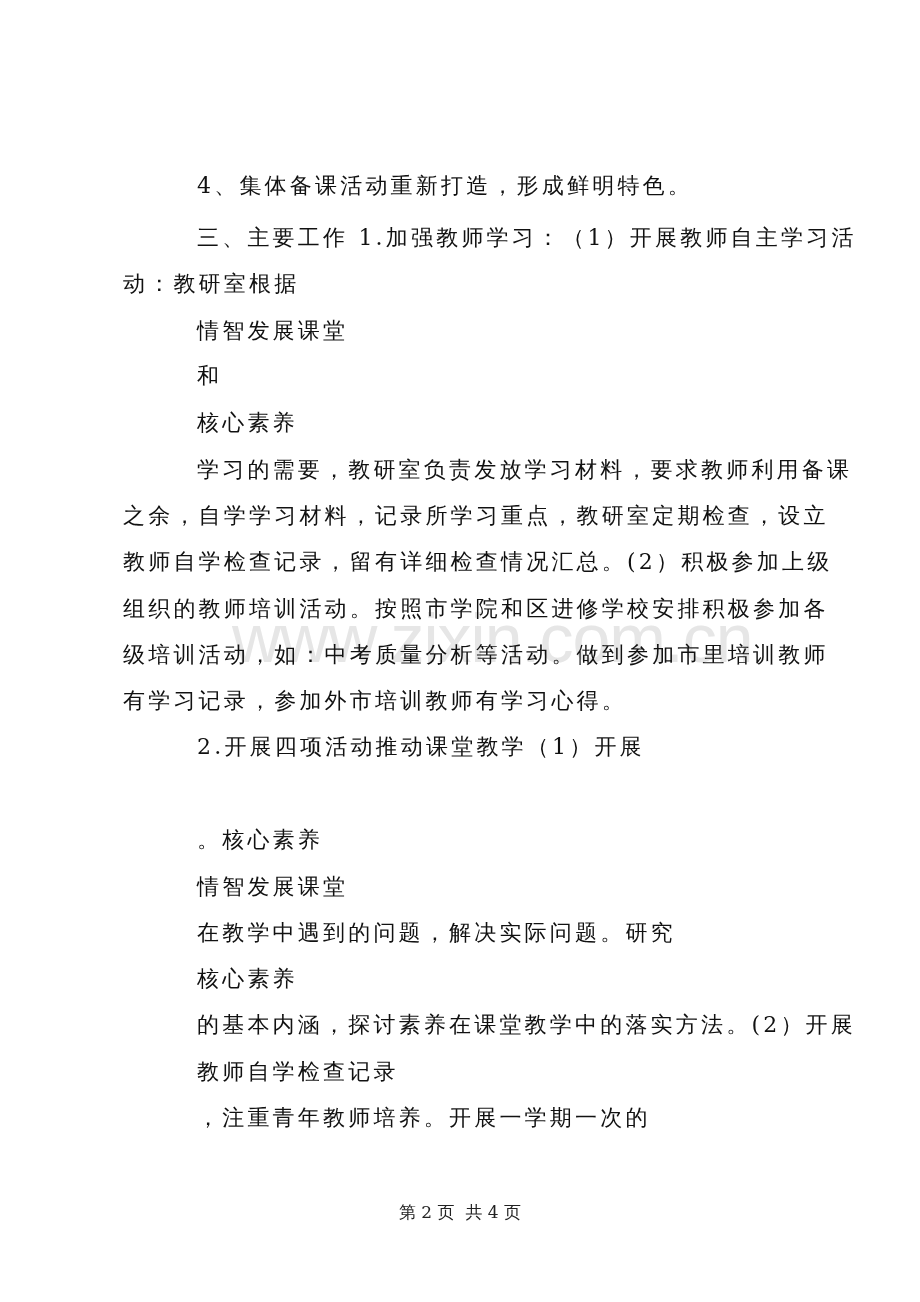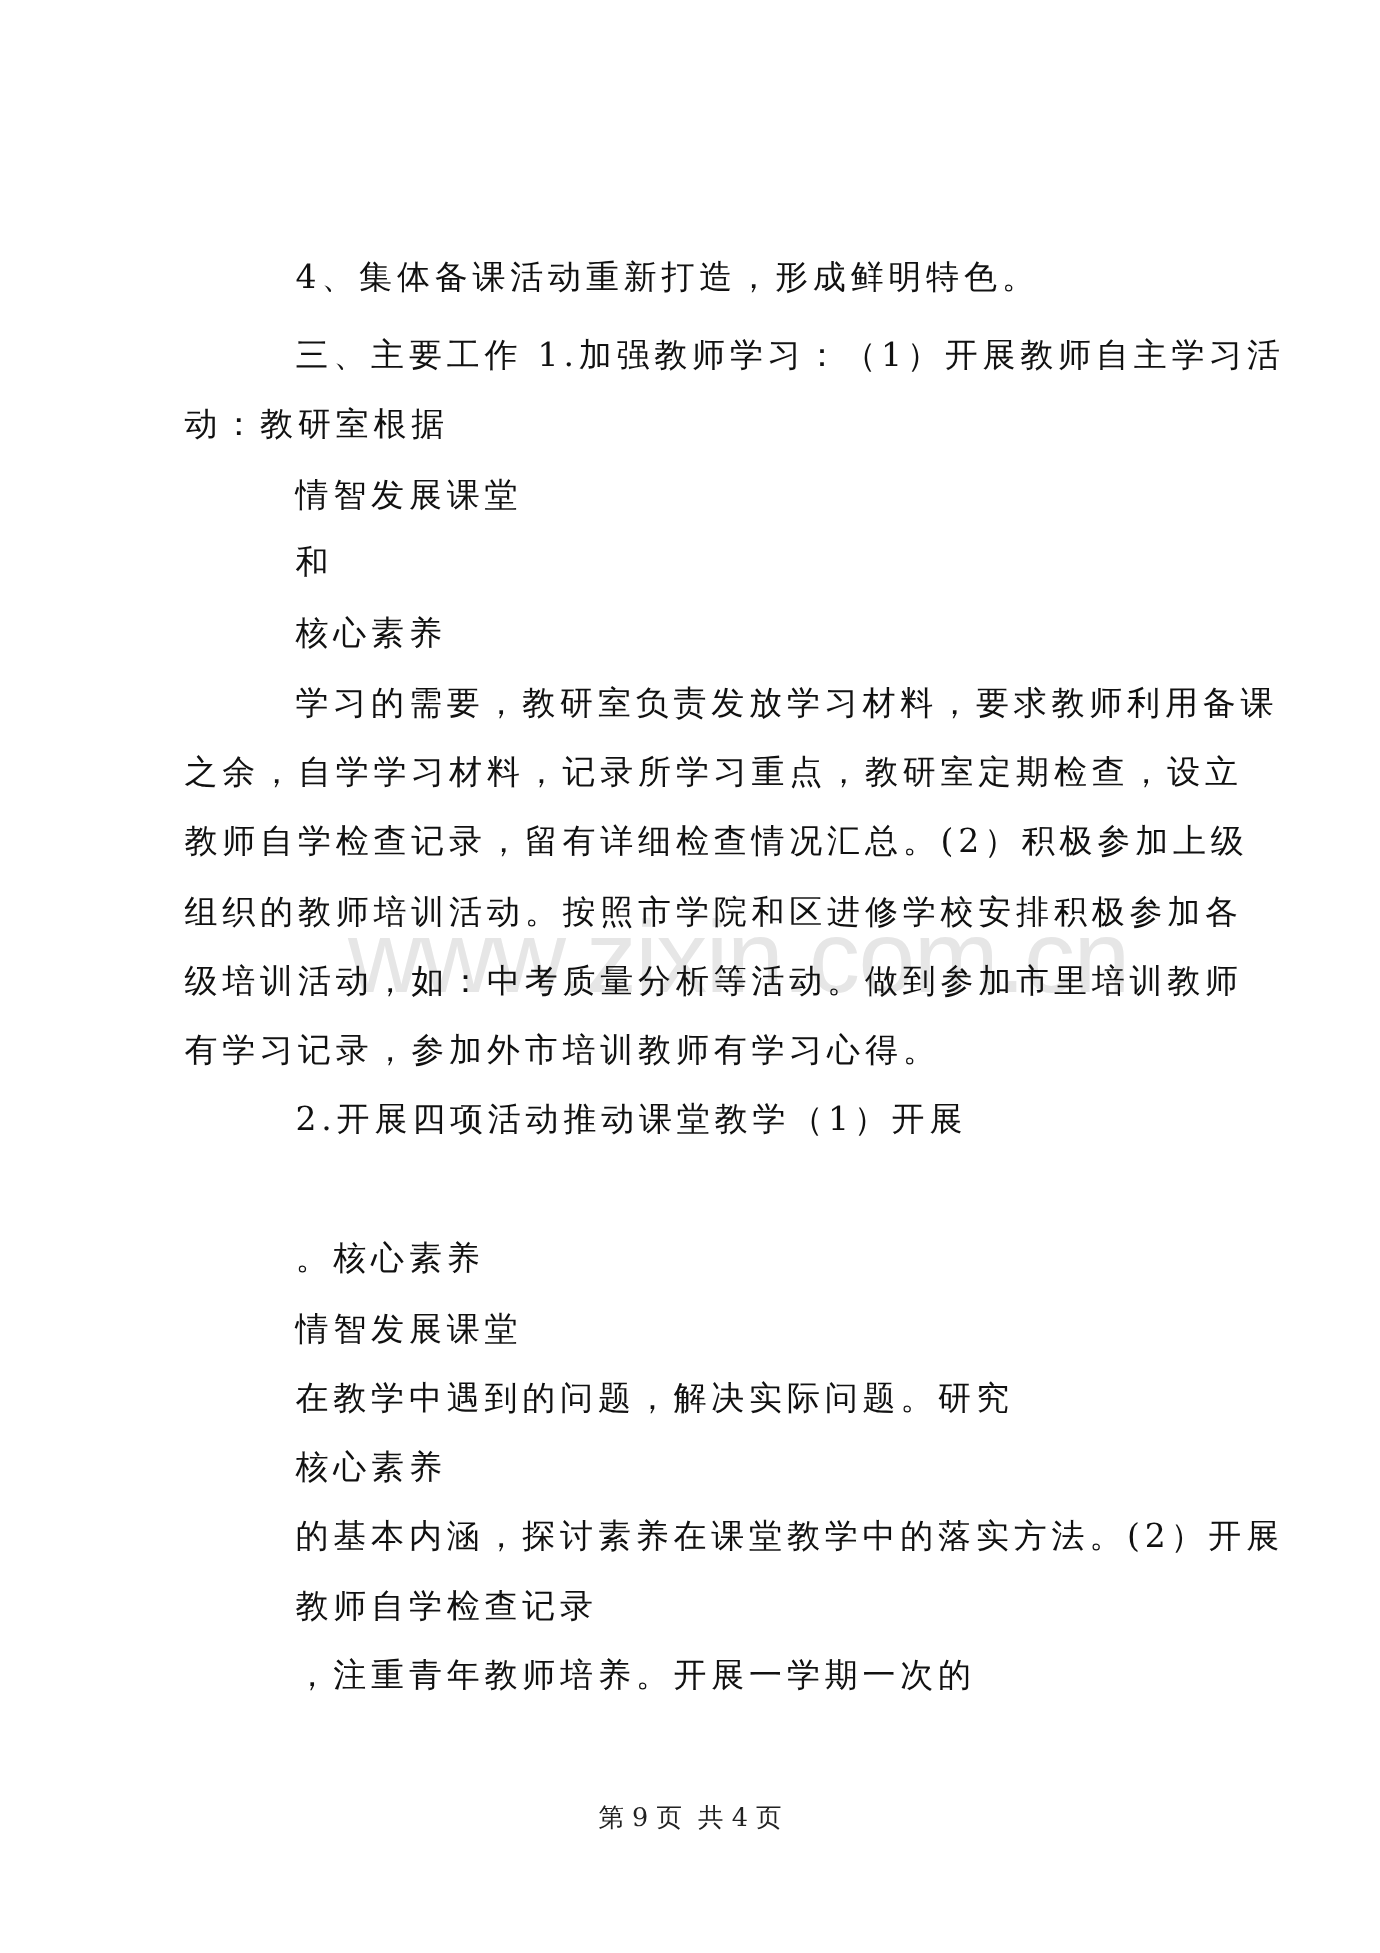--- a/index.html
+++ b/index.html
@@ -82,14 +82,14 @@
     <div class="line" style="top:686px">有学习记录，参加外市培训教师有学习心得。</div>
     <div class="line indent" style="top:732px">2.开展四项活动推动课堂教学（1）开展</div>
     <div class="line indent" style="top:825px">。核心素养</div>
     <div class="line indent" style="top:872px">情智发展课堂</div>
     <div class="line indent" style="top:918px">在教学中遇到的问题，解决实际问题。研究</div>
     <div class="line indent" style="top:964px">核心素养</div>
     <div class="line indent full" style="top:1010px">的基本内涵，探讨素养在课堂教学中的落实方法。(2）开展</div>
     <div class="line indent" style="top:1057px">教师自学检查记录</div>
     <div class="line indent" style="top:1103px">，注重青年教师培养。开展一学期一次的</div>
   </div>
-  <div class="footer">第 9 页  共 4 页</div>
+  <div class="footer">第 2 页  共 4 页</div>
 </div>
 
 </body></html>

